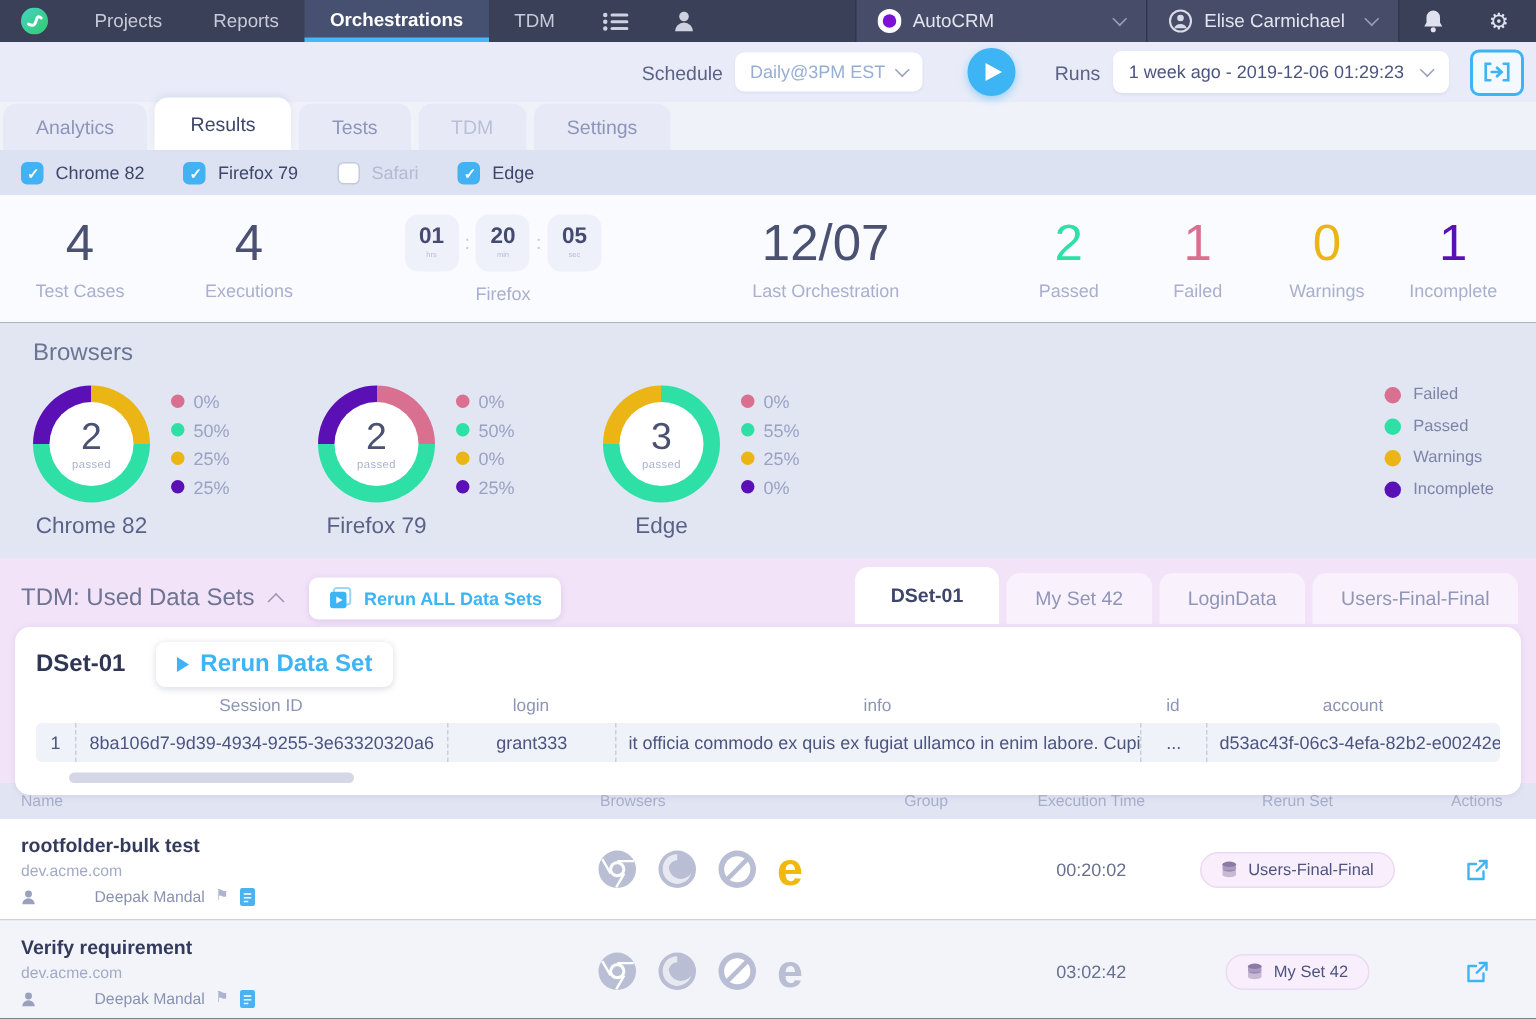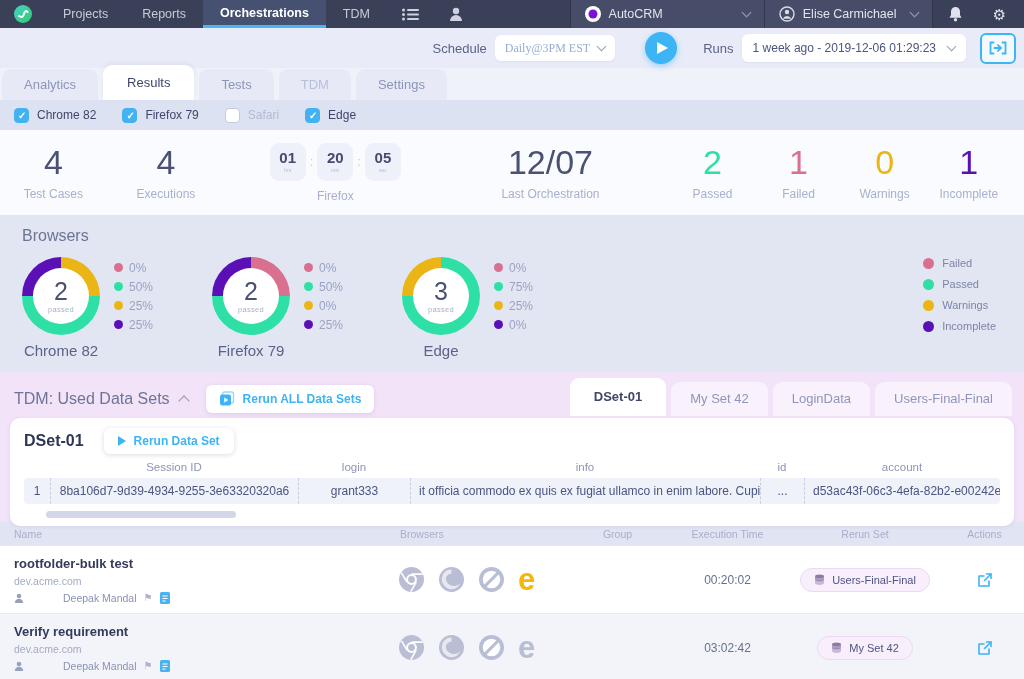--- a/index.html
+++ b/index.html
@@ -14,21 +14,21 @@
   .navicon{display:flex;align-items:center;padding:0 15px;}
   .nav-right{margin-left:auto;display:flex;align-items:stretch;}
   .navblock{background:#474d68;display:flex;align-items:center;gap:8px;padding:0 14px;border-left:1px solid #30364c;color:#e2e4ee;}
   .chev{display:inline-block;width:6px;height:6px;border-right:1.7px solid #9aa0b8;border-bottom:1.7px solid #9aa0b8;transform:rotate(45deg);margin-left:6px;margin-top:-3px;}
   .gear-glyph{font-size:15px;color:#dfe2ee;line-height:1;}
 
   
   .toolbar{height:40px;background:#e9ecf8;display:flex;align-items:center;padding:0 8px;}
   .suite-pill{width:212px;height:30px;background:#fff;border-radius:6px;box-shadow:0 1px 3px rgba(60,70,120,.15);display:flex;align-items:center;justify-content:space-between;padding:0 12px;font-size:13.5px;font-weight:bold;color:#3f466b;box-sizing:border-box;cursor:pointer;}
   .tb-label{font-size:13px;color:#5b6285;margin:0 8px 0 24px;}
-  .mini-pill{height:26px;background:#fff;border-radius:6px;display:flex;align-items:center;padding:0 10px;font-size:12px;color:#96aed4;cursor:pointer;box-shadow:0 1px 2px rgba(60,70,120,.08);font-family:Liberation Serif, serif;}
+  .mini-pill{height:26px;background:#fff;border-radius:6px;display:flex;align-items:center;padding:0 10px;font-size:12px;color:#96aed4;cursor:pointer;box-shadow:0 1px 2px rgba(60,70,120,.08);}
   .play-btn{width:32px;height:32px;border-radius:50%;background:#3db4f4;display:flex;align-items:center;justify-content:center;margin:0 26px 0 30px;box-shadow:0 2px 6px rgba(61,180,244,.5);cursor:pointer;}
   .tri{width:0;height:0;border-left:11px solid #fff;border-top:6.5px solid transparent;border-bottom:6.5px solid transparent;margin-left:3px;}
   .runs-pill{height:28px;background:#fff;border-radius:6px;display:flex;align-items:center;padding:0 11px;font-size:12px;color:#4c5480;cursor:pointer;box-shadow:0 1px 2px rgba(60,70,120,.08);}
   .frame-btn{width:32px;height:27px;border:2px solid #3db4f4;border-radius:6px;background:#f3f9ff;display:flex;align-items:center;justify-content:center;margin-left:14px;cursor:pointer;}
 
   
   .tabsrow{height:32px;display:flex;align-items:flex-end;padding-left:2px;background:#f0f2fa;}
   .tab{background:#e7eaf6;border-radius:9px 9px 0 0;padding:8px 22px;font-size:13px;color:#8d95b8;margin-right:5px;cursor:pointer;}
   .tab.active{background:#fff;color:#3f466b;padding:10px 24px;box-shadow:0 -2px 5px rgba(80,90,140,.08);}
   .tab.disabled{color:#b9bfd8;}
@@ -78,21 +78,21 @@
   .tdm-head{display:flex;align-items:center;gap:18px;padding:0 14px;height:38px;}
   .tdm-title{font-size:16px;color:#6e7493;display:flex;align-items:center;gap:10px;}
   .chev-up{display:inline-block;width:7px;height:7px;border-right:1.7px solid #9d92b5;border-bottom:1.7px solid #9d92b5;transform:rotate(-135deg);margin-top:4px;}
   .rerun-all{background:#fff;border-radius:6px;padding:6px 13px;display:flex;align-items:center;gap:8px;font-size:12px;font-weight:bold;color:#3db4f4;box-shadow:0 1px 4px rgba(120,80,160,.18);cursor:pointer;}
   .dtabs{position:absolute;right:12px;top:6px;display:flex;align-items:flex-end;gap:5px;}
   .dtab{background:rgba(255,255,255,.5);border-radius:9px 9px 0 0;padding:9px 19px 10px;font-size:13px;color:#8f96b8;cursor:pointer;}
   .dtab.active{background:#fff;color:#3f466b;font-weight:bold;padding:11px 24px 12px;}
   .dcard{margin:0 10px;background:#fff;border-radius:10px;padding:10px 14px 8px;box-shadow:0 1px 4px rgba(120,80,160,.12);}
   .dcard-head{display:flex;align-items:center;gap:20px;}
   .dcard-title{font-size:16px;font-weight:bold;color:#2f3555;}
-  .rerun-one{background:#fff;border-radius:6px;padding:6px 14px;display:flex;align-items:center;gap:8px;font-size:12px;font-weight:bold;color:#3db4f4;box-shadow:0 1px 5px rgba(80,90,140,.22);cursor:pointer;}
+  .rerun-one{background:#fff;border-radius:6px;padding:6px 14px;display:flex;align-items:center;gap:8px;font-size:16px;font-weight:bold;color:#3db4f4;box-shadow:0 1px 5px rgba(80,90,140,.22);cursor:pointer;}
   .tri-sm{width:0;height:0;border-left:8px solid #3db4f4;border-top:5px solid transparent;border-bottom:5px solid transparent;}
   .sgrid{display:grid;grid-template-columns:26px 248px 112px 350px 44px 1fr;}
   .sg-h{font-size:11.5px;color:#8d95b5;text-align:center;padding:7px 0 5px;}
   .sg-row{background:#eff2f9;border-radius:4px;}
   .sg-c{font-size:12px;color:#4c5480;padding:6px 8px;white-space:nowrap;overflow:hidden;box-sizing:border-box;}
   .sg-c + .sg-c{border-left:1px dashed #c9cfdf;}
   .t-center{text-align:center;}
   .scroll-thumb{height:7px;width:190px;background:#d3d7e6;border-radius:4px;margin:7px 0 0 22px;}
 
   
@@ -363,21 +363,21 @@
               <span class="clbl">passed</span>
             </div>
           </div>
           <div class="chart-legend">
             <div class="li">
                 <span class="dot failed"></span>
                 <span>0%</span>
               </div>
             <div class="li">
                 <span class="dot passed"></span>
-                <span>75%</span>
+                <span>55%</span>
               </div>
             <div class="li">
                 <span class="dot warnings"></span>
                 <span>25%</span>
               </div>
             <div class="li">
                 <span class="dot incomplete"></span>
                 <span>0%</span>
               </div>
           </div>

